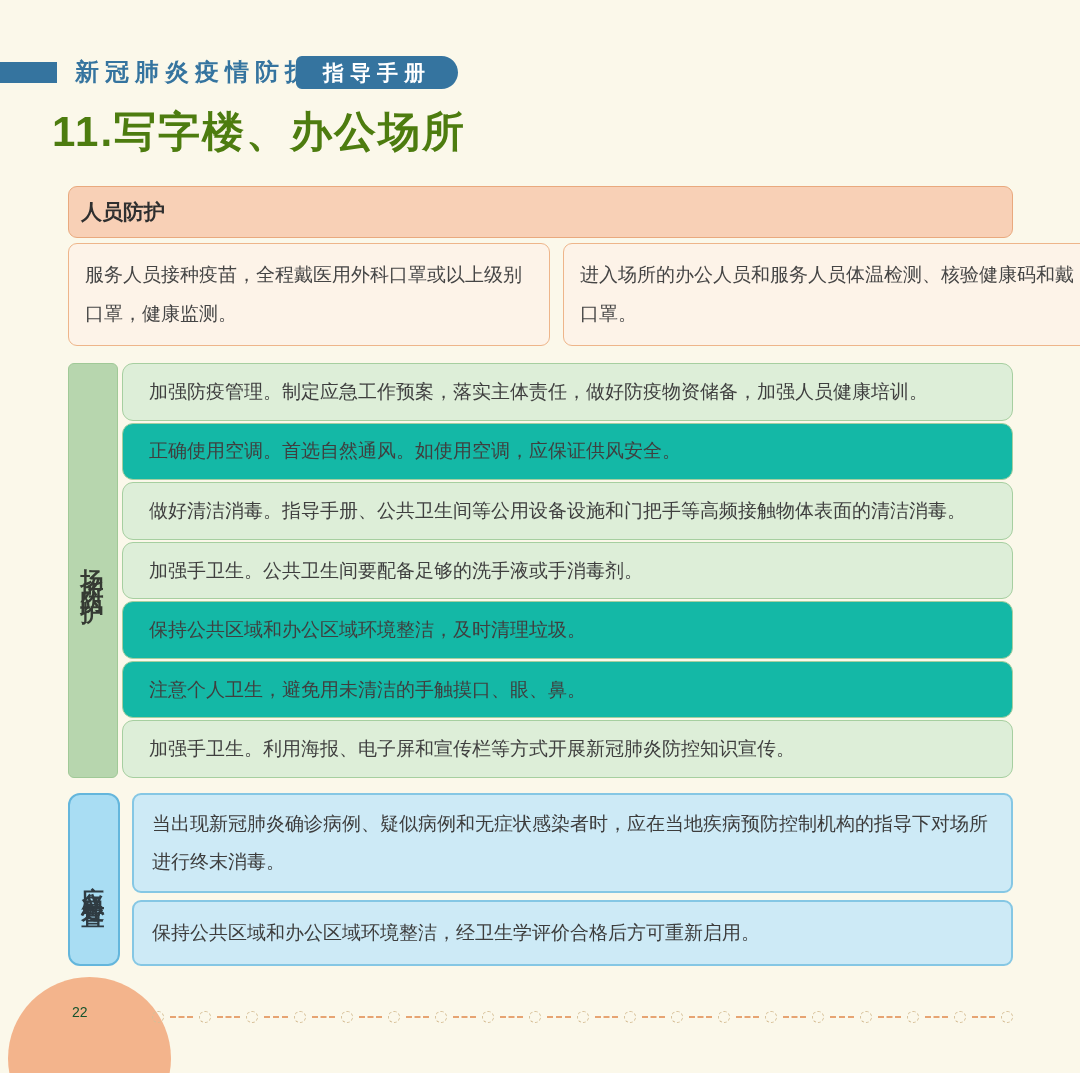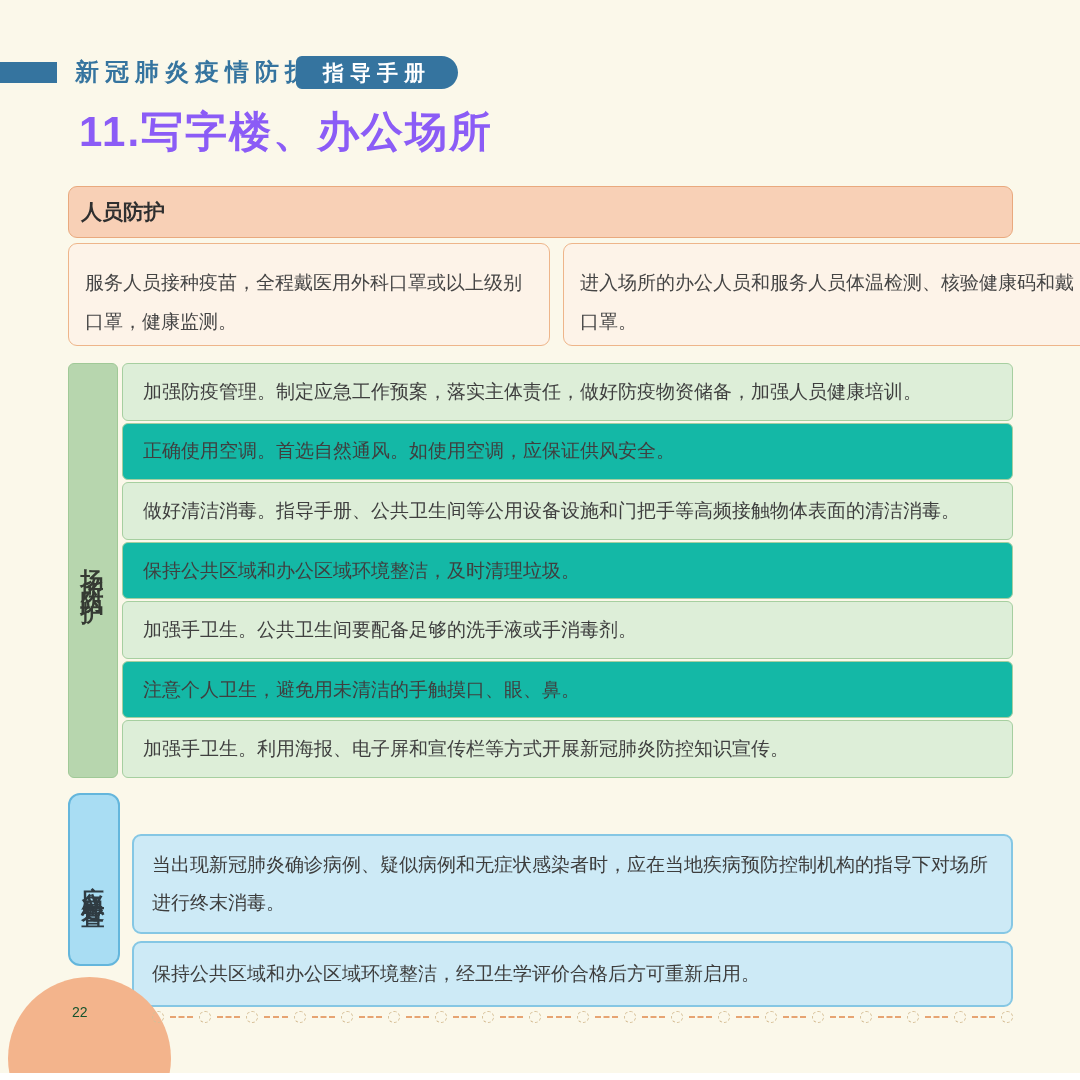--- a/index.html
+++ b/index.html
@@ -12,65 +12,65 @@
   .abs{position:absolute;}
 
   
   .header-bar{left:0;top:62px;width:57px;height:21px;background:#35749f;}
   .brand{left:75px;top:56px;font-size:24px;font-weight:bold;color:#35749f;letter-spacing:6px;}
   .badge{
     left:296px;top:56px;width:162px;height:33px;background:#35749f;color:#ffffff;
     border-radius:6px 17px 17px 6px;font-size:21px;font-weight:bold;letter-spacing:6px;
     display:flex;align-items:center;justify-content:center;
   }
-  .title{left:79px;top:104px;font-size:42px;font-weight:bold;color:#8b5cf6;letter-spacing:2px;margin:0;}
+  .title{left:52px;top:104px;font-size:42px;font-weight:bold;color:#4d7c0f;letter-spacing:2px;margin:0;}
 
   
   .sec-head{
     left:68px;top:186px;width:945px;height:52px;background:#f8d0b6;border:1px solid #e9a97e;
     border-radius:9px;box-sizing:border-box;display:flex;align-items:center;padding-left:12px;
     font-size:21px;font-weight:bold;color:#2f2f2f;
   }
   .obox{
     top:243px;height:103px;background:#fdf3e8;border:1px solid #eeb58a;border-radius:9px;
-    box-sizing:border-box;padding:20px 16px;font-size:19px;line-height:2.05;color:#454545;
+    box-sizing:border-box;padding:12px 16px;font-size:19px;line-height:2.05;color:#454545;
   }
   .obox1{left:68px;width:482px;}
   .obox2{left:563px;width:532px;}
 
   
   .v-label{
     left:68px;top:363px;width:50px;height:415px;background:#b7d6ae;border:1px solid #a0c997;
     border-radius:6px;box-sizing:border-box;display:flex;align-items:center;justify-content:center;
   }
   .v-label span{
     writing-mode:vertical-rl;text-orientation:upright;letter-spacing:10px;
     font-size:23px;font-weight:bold;color:#353a33;
   }
   .v-rows{
     left:122px;top:363px;width:891px;height:415px;display:flex;flex-direction:column;gap:2px;
   }
   .v-row{
-    flex:1;border:1px solid #a6cfa0;border-radius:6px;box-sizing:border-box;
-    display:flex;align-items:center;padding-left:20px;font-size:19px;color:#3f3f3f;
+    flex:1;border:1px solid #a6cfa0;border-radius:11px;box-sizing:border-box;
+    display:flex;align-items:center;padding-left:26px;font-size:19px;color:#3f3f3f;
   }
   .v-green{background:#ddeed8;}
   .v-cream{background:#14b8a6;}
 
   
   .e-label{
     left:68px;top:793px;width:52px;height:173px;background:#a9ddf3;border:2px solid #64b6dc;
     border-radius:12px;box-sizing:border-box;display:flex;align-items:center;justify-content:center;
   }
   .e-label span{
     writing-mode:vertical-rl;text-orientation:upright;letter-spacing:6px;
     font-size:23px;font-weight:bold;color:#2f3b42;
   }
   .e-boxes{
-    left:132px;top:793px;width:881px;height:173px;display:flex;flex-direction:column;gap:7px;margin-top:41px;
+    left:132px;top:793px;width:881px;height:173px;display:flex;flex-direction:column;gap:7px;
   }
   .e-box{
     flex:1;background:#cdeaf6;border:2px solid #85c7e4;border-radius:9px;box-sizing:border-box;
     padding:10px 18px;font-size:19px;line-height:2.0;color:#3d3d3d;display:flex;flex-direction:column;justify-content:center;
   }
   .e-box div{line-height:2.0;}
 
   
   .page-circle{left:8px;top:977px;width:163px;height:163px;border-radius:50%;background:#f3b48c;}
   .page-num{left:64px;top:27px;position:absolute;font-size:14px;color:#14532d;}
@@ -94,22 +94,22 @@
 <div class="abs obox obox1">服务人员接种疫苗，全程戴医用外科口罩或以上级别口罩，健康监测。</div>
 <div class="abs obox obox2">进入场所的办公人员和服务人员体温检测、核验健康码和戴口罩。</div>
 
 <div class="abs v-label">
   <span>场所防护</span>
 </div>
 <div class="abs v-rows">
   <div class="v-row v-green">加强防疫管理。制定应急工作预案，落实主体责任，做好防疫物资储备，加强人员健康培训。</div>
   <div class="v-row v-cream">正确使用空调。首选自然通风。如使用空调，应保证供风安全。</div>
   <div class="v-row v-green">做好清洁消毒。指导手册、公共卫生间等公用设备设施和门把手等高频接触物体表面的清洁消毒。</div>
+  <div class="v-row v-green">加强手卫生。公共卫生间要配备足够的洗手液或手消毒剂。</div>
   <div class="v-row v-cream">保持公共区域和办公区域环境整洁，及时清理垃圾。</div>
-  <div class="v-row v-green">加强手卫生。公共卫生间要配备足够的洗手液或手消毒剂。</div>
   <div class="v-row v-cream">注意个人卫生，避免用未清洁的手触摸口、眼、鼻。</div>
   <div class="v-row v-green">加强手卫生。利用海报、电子屏和宣传栏等方式开展新冠肺炎防控知识宣传。</div>
 </div>
 
 <div class="abs e-label">
   <span>应急处置</span>
 </div>
 <div class="abs e-boxes">
   <div class="e-box">
     <div>当出现新冠肺炎确诊病例、疑似病例和无症状感染者时，应在当地疾病预防控制机构的指导下对场所进行终末消毒。</div>

